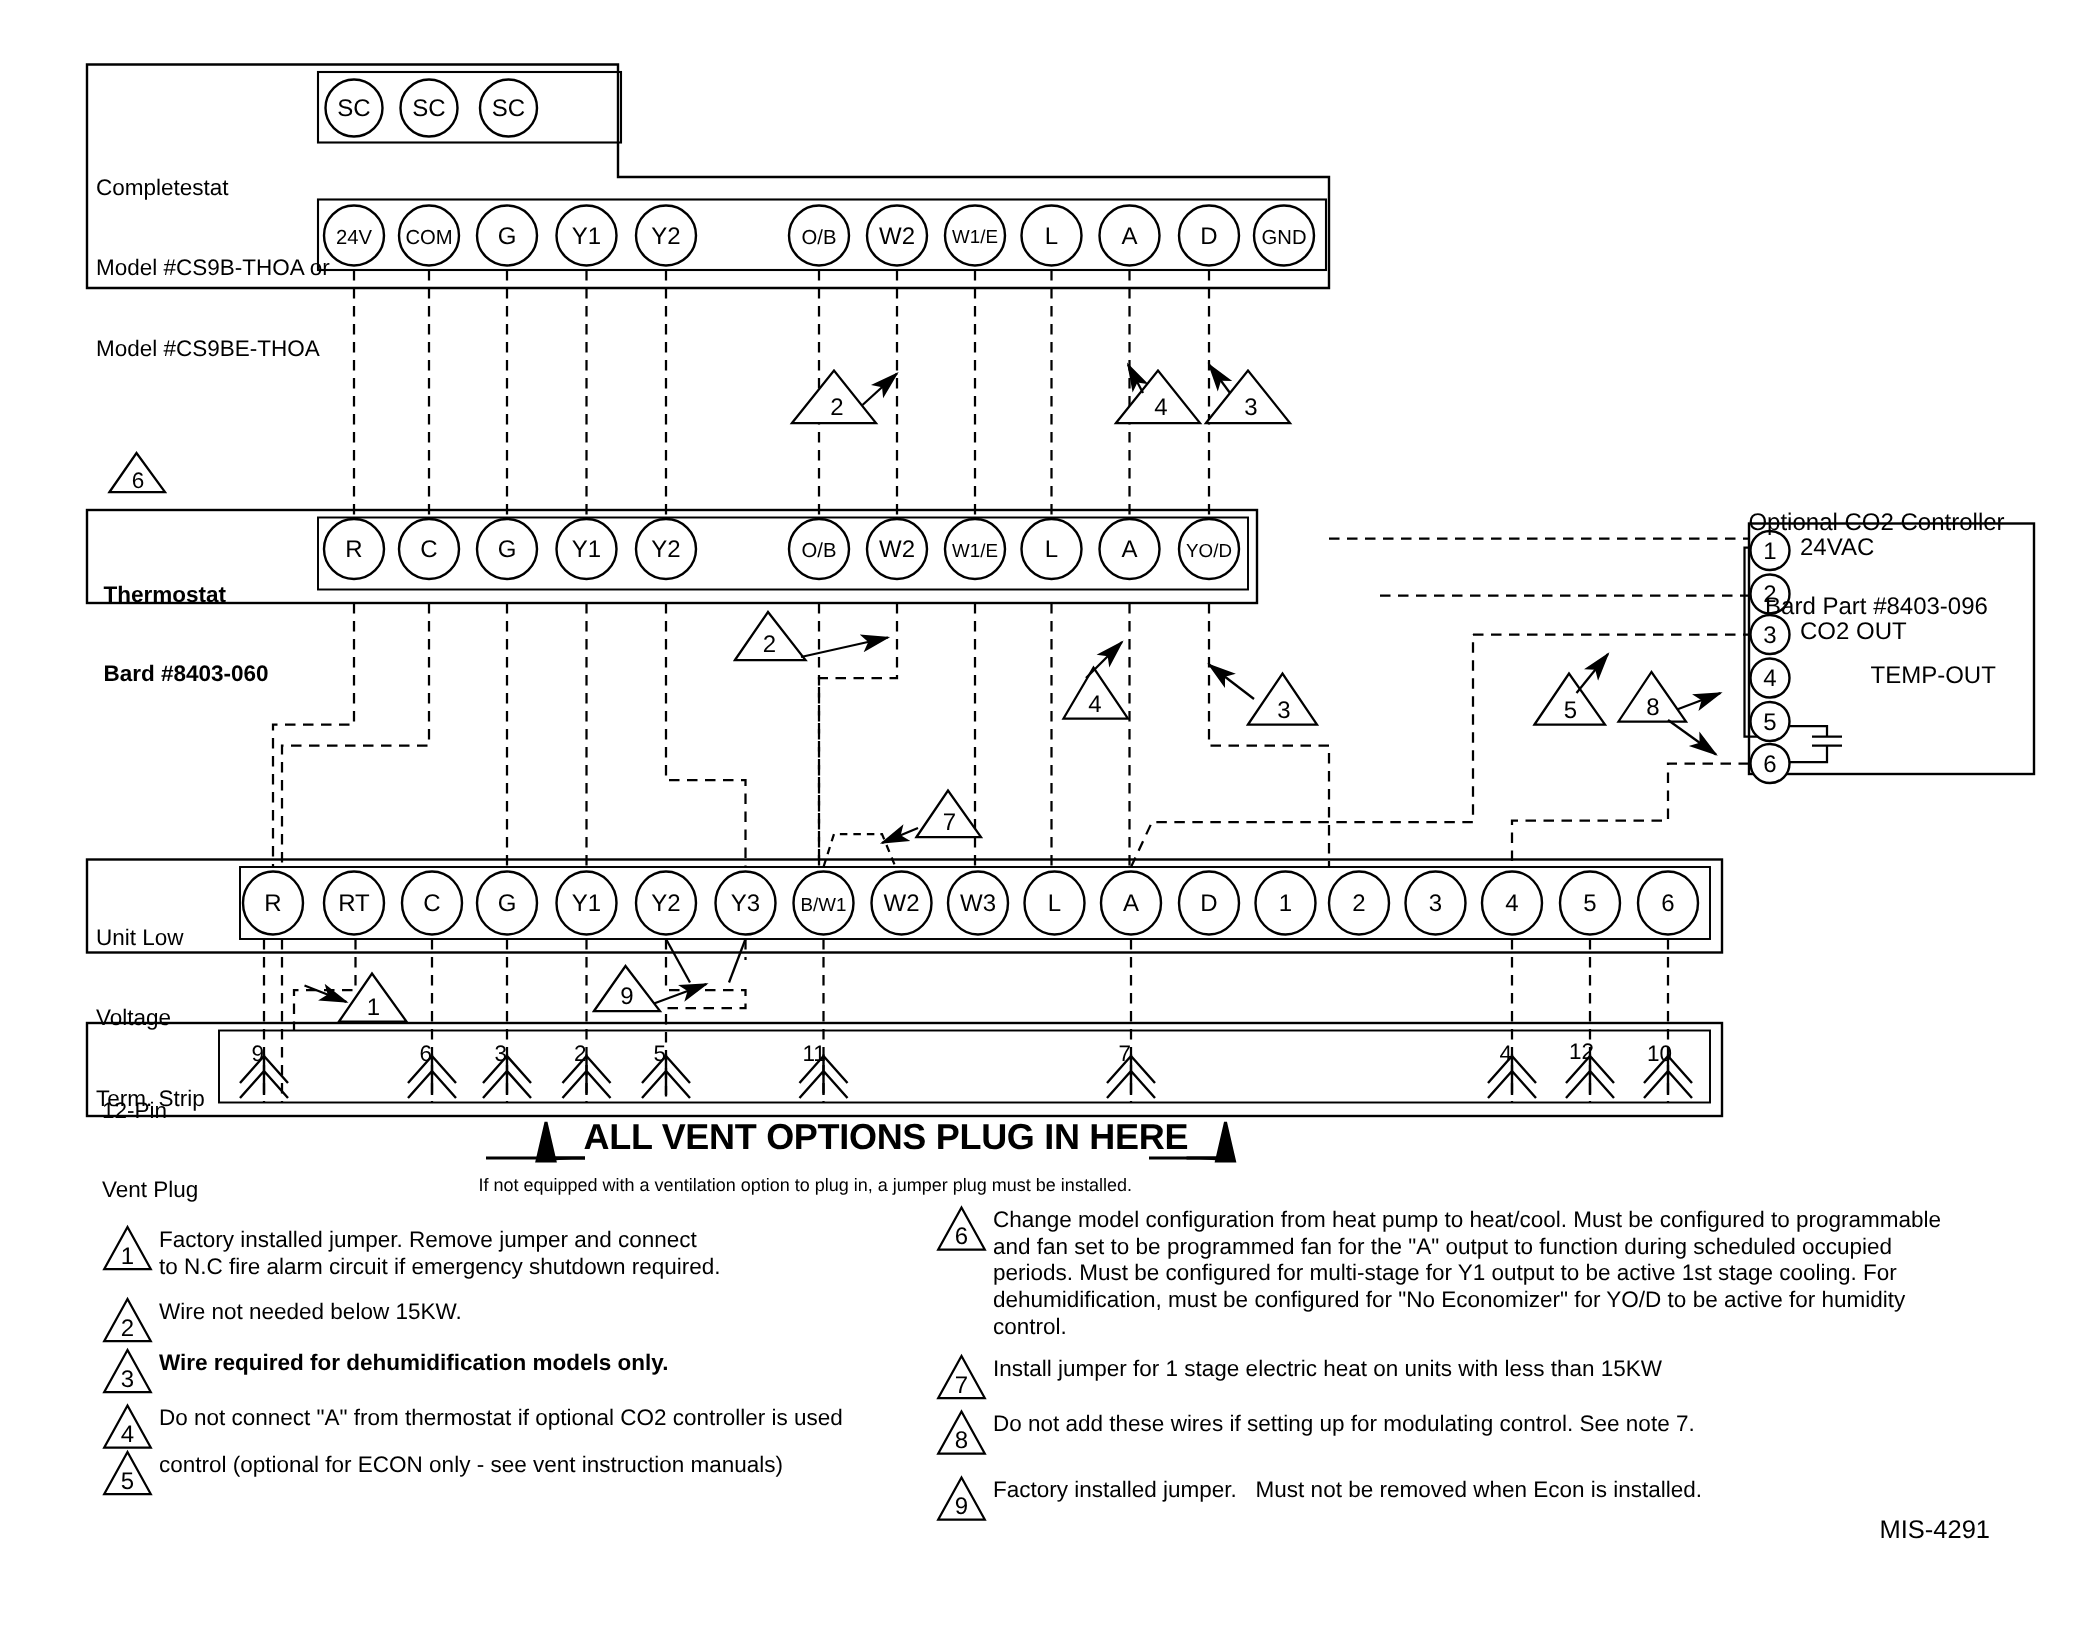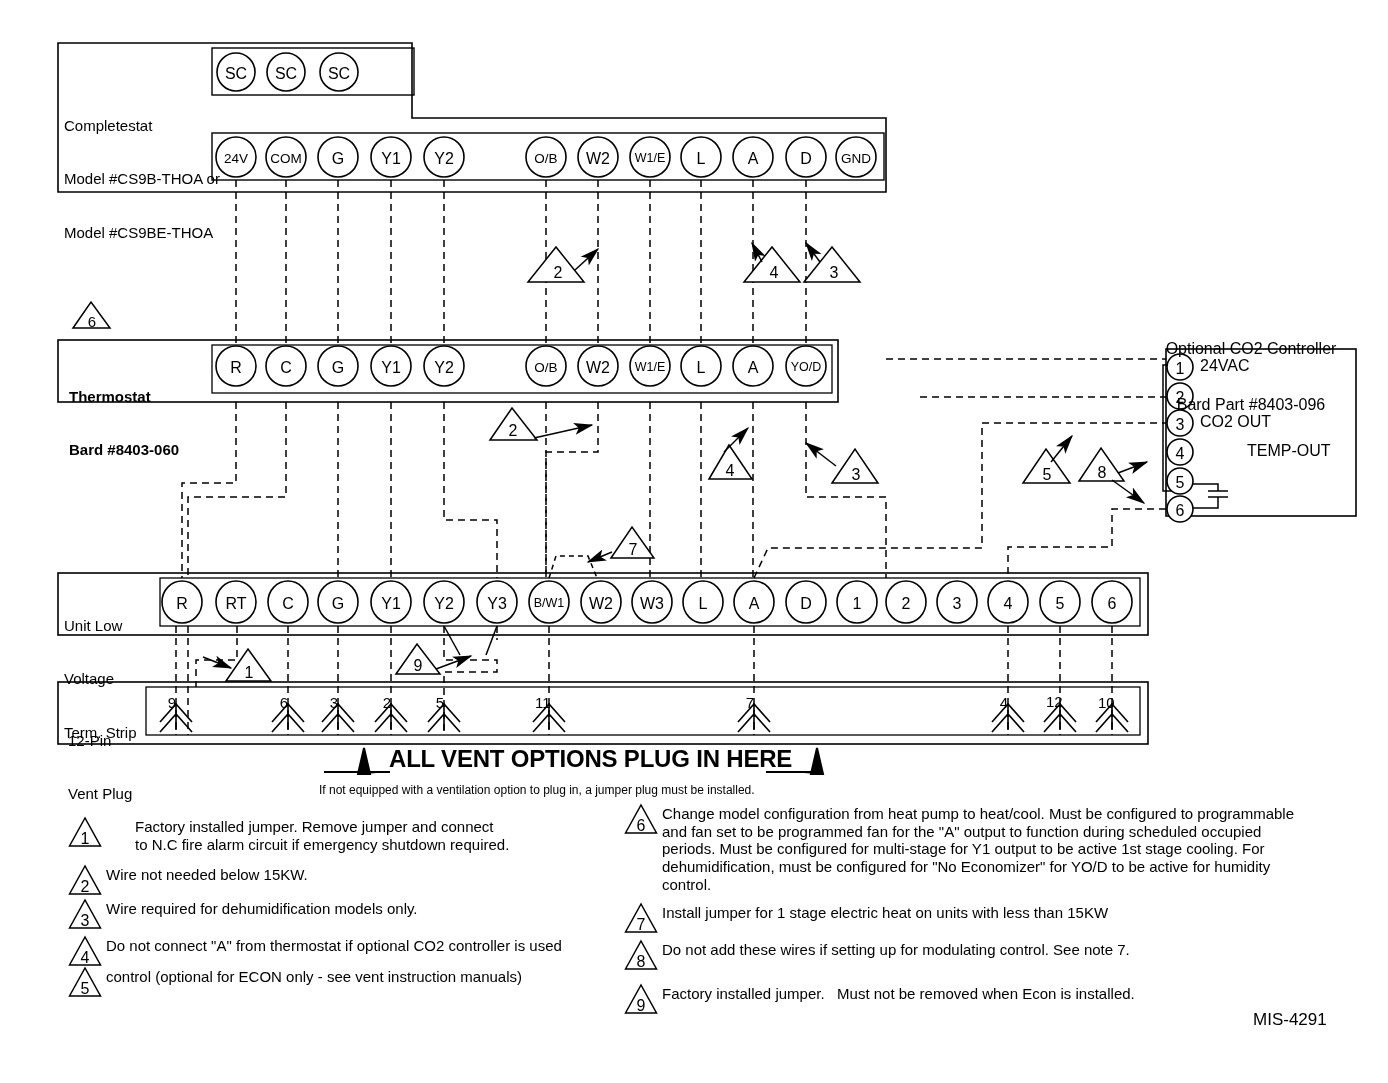--- a/index.html
+++ b/index.html
@@ -546,23 +546,23 @@
       <div class="txt pinnum" style="left: 740px; top: 694px; text-align: right; width: 14px;">7</div>
       <div class="txt pinnum" style="left: 994px; top: 694px; text-align: right; width: 14px;">4</div>
       <div class="txt pinnum" style="left: 1046px; top: 677px; text-align: center; width: 14px; margin-top: 16px;">12</div>
       <div class="txt pinnum" style="left: 1098px; top: 694px; text-align: right; width: 14px;">10</div>
     </div>
 
   <div class="txt heading-big" style="left:389px; top:745px;">ALL VENT OPTIONS PLUG IN HERE</div>
   <div class="txt heading-sub" style="left:319px; top:783px;">If not equipped with a ventilation option to plug in, a jumper plug must be installed.</div>
 
   <div id="notes-left">
-      <div class="txt lbl-note" style="left: 106px; top: 818px; width: 560px; margin-left: 29px;"><div>Factory installed jumper. Remove jumper and connect</div><div>to N.C fire alarm circuit if emergency shutdown required.</div></div>
+      <div class="txt lbl-note" style="left: 106px; top: 818px; width: 560px;"><div>Factory installed jumper. Remove jumper and connect</div><div>to N.C fire alarm circuit if emergency shutdown required.</div></div>
       <div class="txt lbl-note" style="left: 106px; top: 866px; width: 560px;"><div>Wire not needed below 15KW.</div></div>
-      <div class="txt lbl-note" style="left: 106px; top: 900px; width: 560px;"><div>Wire required for dehumidification models only.</div></div>
+      <div class="txt lbl-note" style="left: 106px; top: 900px; width: 560px; font-weight: bold;"><div>Wire required for dehumidification models only.</div></div>
       <div class="txt lbl-note" style="left: 106px; top: 937px; width: 560px;"><div>Do not connect "A" from thermostat if optional CO2 controller is used</div></div>
       <div class="txt lbl-note" style="left: 106px; top: 968px; width: 560px;"><div>control (optional for ECON only - see vent instruction manuals)</div></div>
     </div>
   <div id="notes-right">
       <div class="txt lbl-note" style="left: 662px; top: 805px; width: 700px;"><div>Change model configuration from heat pump to heat/cool. Must be configured to programmable</div><div>and fan set to be programmed fan for the "A" output to function during scheduled occupied</div><div>periods. Must be configured for multi-stage for Y1 output to be active 1st stage cooling. For</div><div>dehumidification, must be configured for "No Economizer" for YO/D to be active for humidity</div><div>control.</div></div>
       <div class="txt lbl-note" style="left: 662px; top: 904px; width: 700px;"><div>Install jumper for 1 stage electric heat on units with less than 15KW</div></div>
       <div class="txt lbl-note" style="left: 662px; top: 941px; width: 700px;"><div>Do not add these wires if setting up for modulating control. See note 7.</div></div>
       <div class="txt lbl-note" style="left: 662px; top: 985px; width: 700px;"><div>Factory installed jumper.   Must not be removed when Econ is installed.</div></div>
     </div>
 

